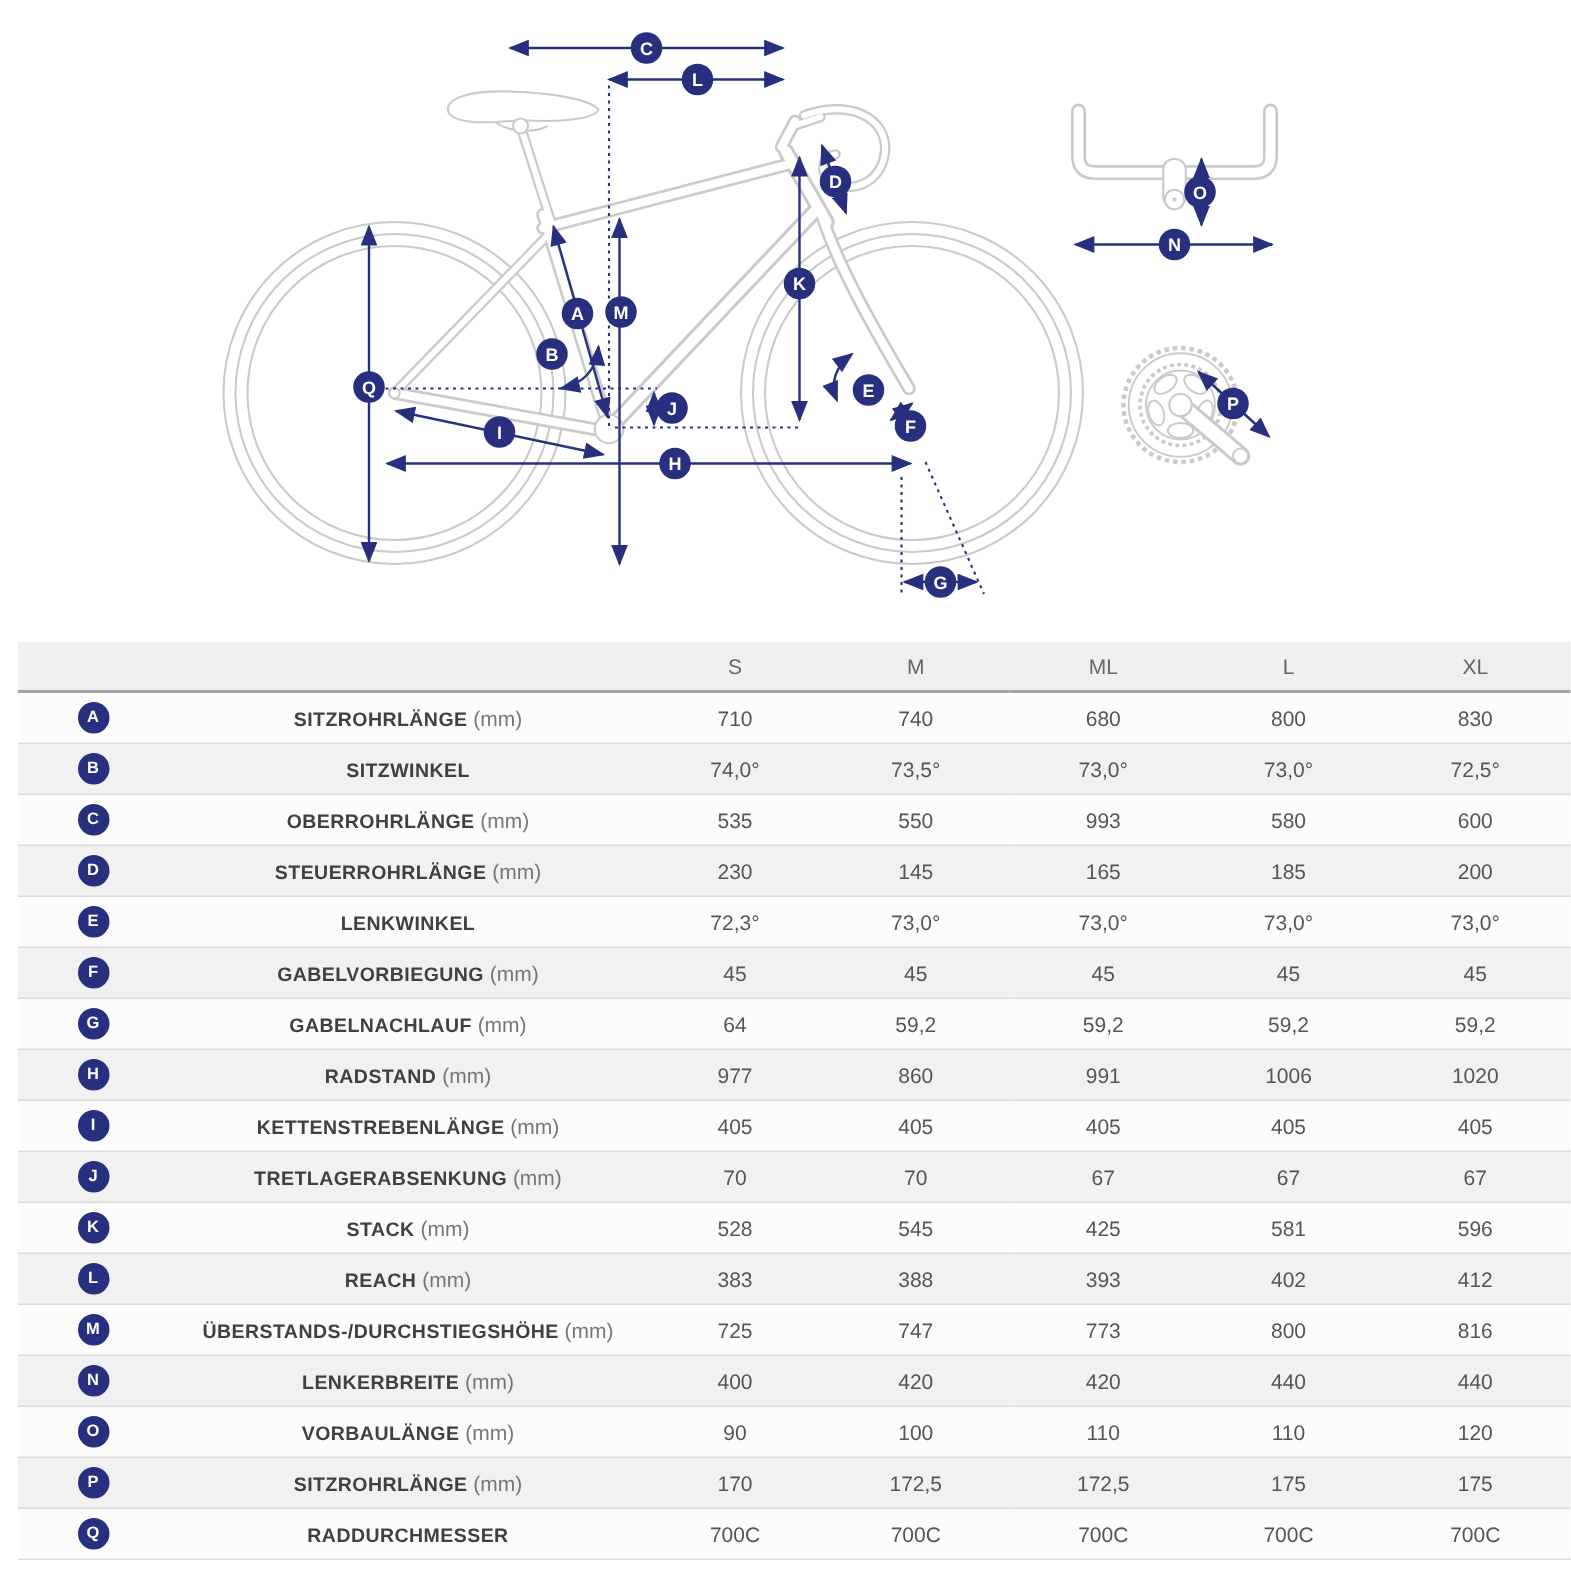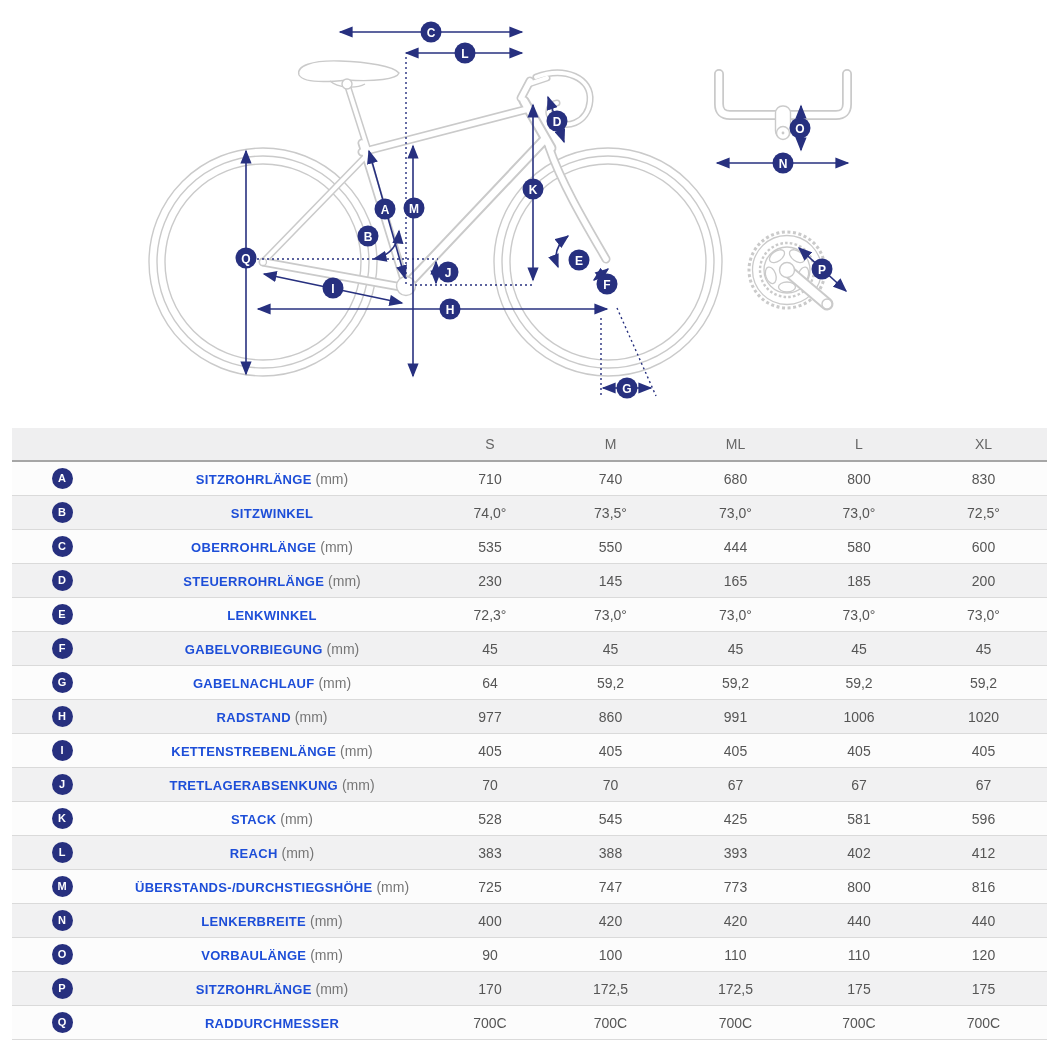--- a/index.html
+++ b/index.html
@@ -11,21 +11,21 @@
             font-size:14px;color:#555;}
   table.geo thead th{background:#efeff0;color:#666;font-weight:400;height:30px;
             border-bottom:2px solid #a6a6a6;text-align:center;font-size:14px;}
   table.geo td{height:33px;border-top:1px solid #dadada;text-align:center;padding:0;
             font-size:14px;color:#555;}
   table.geo tbody tr:first-child td{border-top:none;}
   table.geo tbody tr:last-child td{border-bottom:1px solid #dadada;}
   tr.odd{background:#fcfcfc;}
   tr.even{background:#f1f1f2;}
   td.lbl{text-align:left;}
-  .lbl-txt{font-weight:bold;color:#1d4ed8;font-size:13px;letter-spacing:.3px;}
+  .lbl-txt{font-weight:bold;color:#404040;font-size:13px;letter-spacing:.3px;}
   .unit{font-weight:400;color:#767676;font-size:14px;}
   .badge{display:inline-flex;align-items:center;justify-content:center;
          width:21px;height:21px;border-radius:50%;background:#27307f;color:#fff;
          font-size:11px;font-weight:bold;line-height:1;}
 </style>
 </head>
 <body>
 
 <div class="diagram-wrap">
 <svg viewBox="0 0 1047 420" width="1047" height="420">
@@ -212,21 +212,21 @@
         <td>73,5°</td>
         <td>73,0°</td>
         <td>73,0°</td>
         <td>72,5°</td>
       </tr>
       <tr class="odd">
         <td><span class="badge">C</span></td>
         <td class="lbl"><span class="lbl-txt">OBERROHRLÄNGE</span><span class="unit"> (mm)</span></td>
         <td>535</td>
         <td>550</td>
-        <td>444</td>
+        <td>993</td>
         <td>580</td>
         <td>600</td>
       </tr>
       <tr class="even">
         <td><span class="badge">D</span></td>
         <td class="lbl"><span class="lbl-txt">STEUERROHRLÄNGE</span><span class="unit"> (mm)</span></td>
         <td>230</td>
         <td>145</td>
         <td>165</td>
         <td>185</td>

